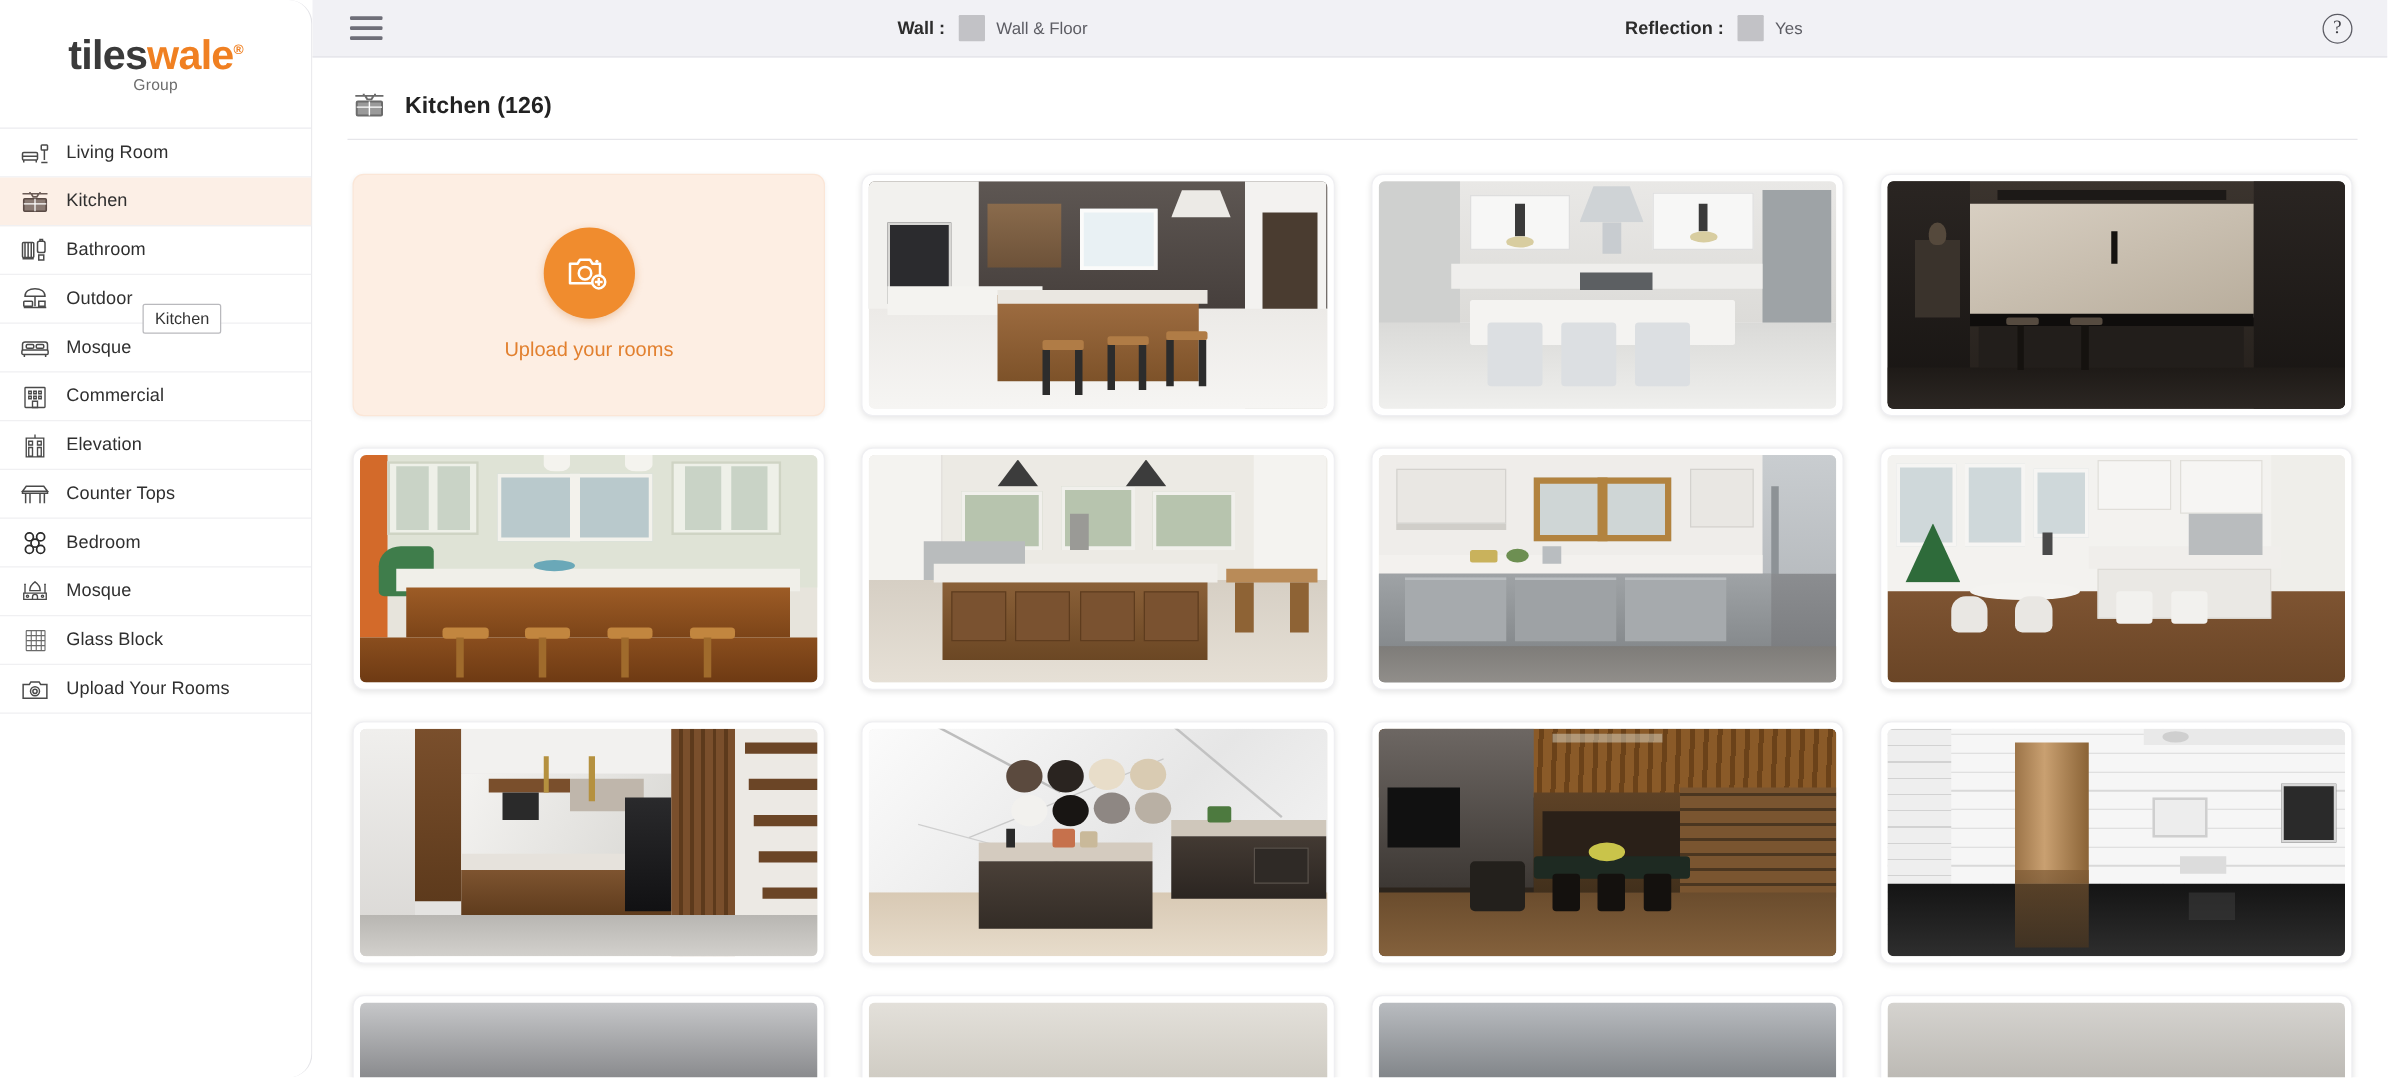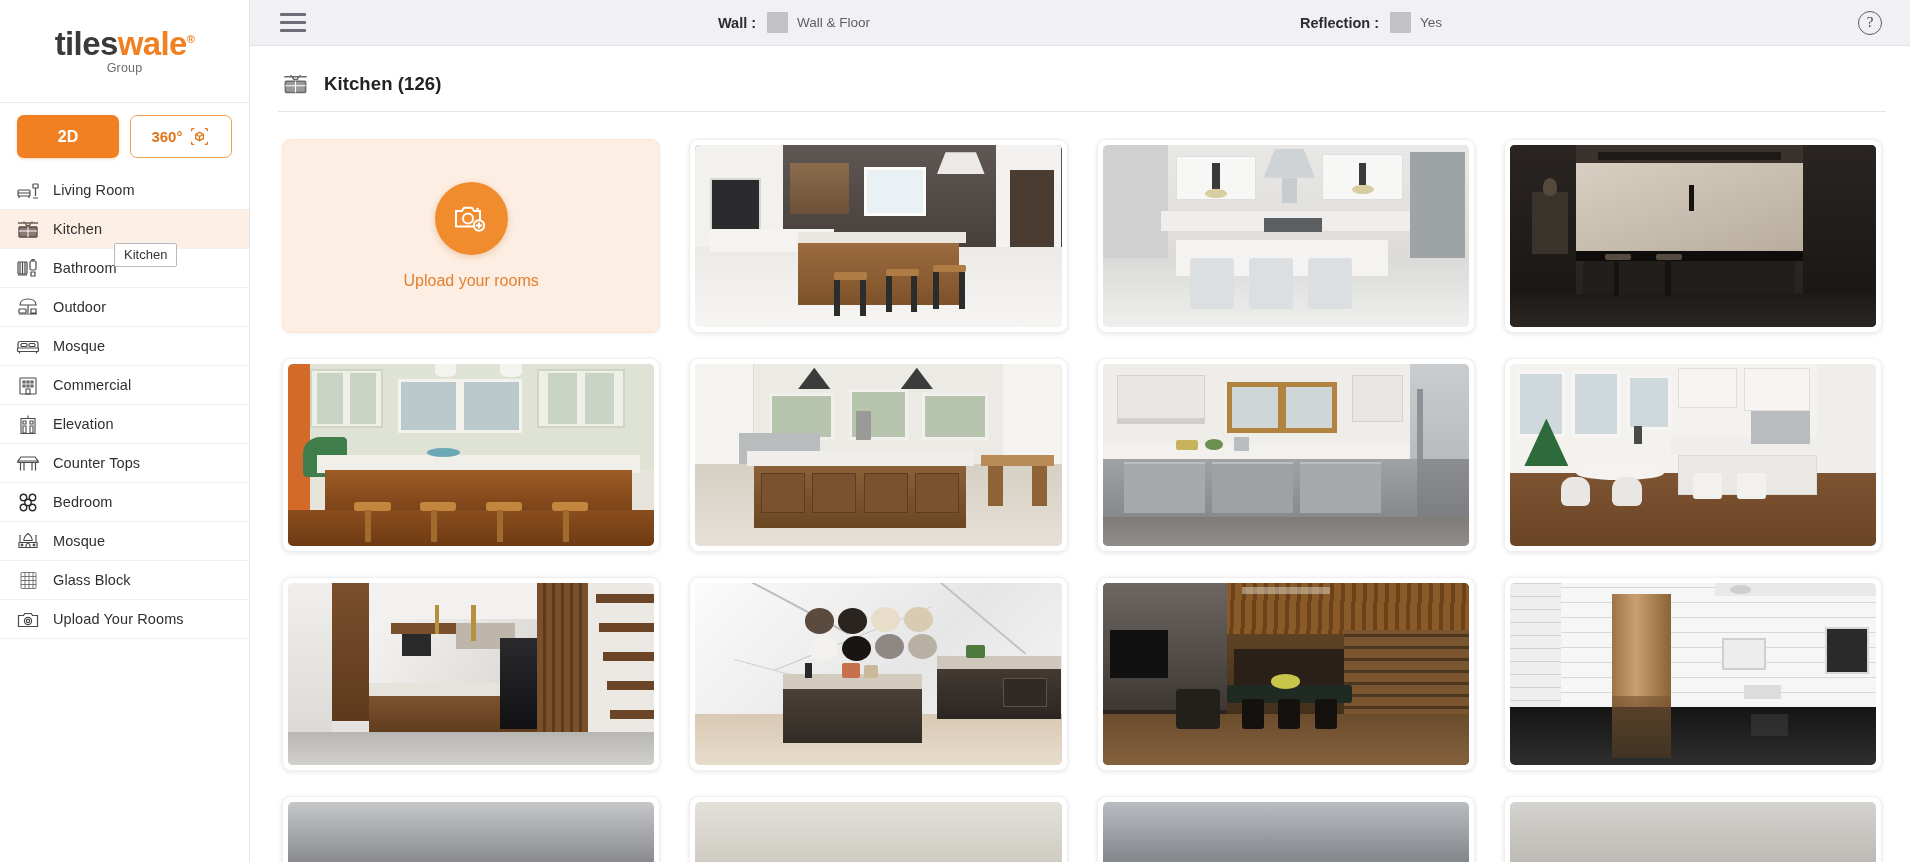--- a/index.html
+++ b/index.html
@@ -12,20 +12,21 @@
   .app { display: flex; width: 1910px; height: 862px; }
 
   
   .sidebar {
     width: 250px; height: 862px;
     background: #ffffff;
     border-right: 1px solid #e4e4e8;
     flex: 0 0 250px;
     position: relative;
     z-index: 5;
+    border-radius: 19px;
   }
   .logo-wrap {
     height: 103px;
     display: flex; align-items: center; justify-content: center;
     border-bottom: 1px solid #ececf0;
   }
   .logo { text-align: center; line-height: 1; }
   .logo-main { font-size: 33px; font-weight: 700; letter-spacing: -0.6px; }
   .logo-t { color: #3a3a3a; }
   .logo-w { color: #F08022; }
@@ -175,33 +176,20 @@
 
     <div class="logo-wrap">
       <div class="logo">
         <div class="logo-main">
           <span class="logo-t">tiles</span><span class="logo-w">wale</span><span class="logo-reg">®</span>
         </div>
         <div class="logo-sub">Group</div>
       </div>
     </div>
 
-    <div class="mode-row">
-      <button class="btn-2d">2D</button>
-      <button class="btn-360">
-        <span>360°</span>
-        <span>
-          <svg class="cube-ico" viewBox="0 0 24 24" fill="none" stroke="#E0761A" stroke-width="1.5">
-            <path d="M3 3h3M3 3v3M21 3h-3M21 3v3M3 21h3M3 21v-3M21 21h-3M21 21v-3"></path>
-            <path d="M12 7.2 16.4 9.6v4.8L12 16.8 7.6 14.4V9.6z"></path>
-            <path d="M7.6 9.6 12 12m0 0 4.4-2.4M12 12v4.8"></path>
-          </svg>
-        </span>
-      </button>
-    </div>
 
     <nav class="nav">
 
       <div class="nav-item">
         <span class="nav-ico">
           <svg width="24" height="20" viewBox="0 0 24 20" fill="none" stroke="#4a4a4a" stroke-width="1.2">
             <rect x="2" y="10" width="12" height="6" rx="1"></rect>
               <path d="M2 13h12M3 16v2M13 16v2"></path>
             <rect x="17" y="4" width="5" height="4" rx=".6"></rect>
               <path d="M19.5 8v8M17 18h5"></path>

